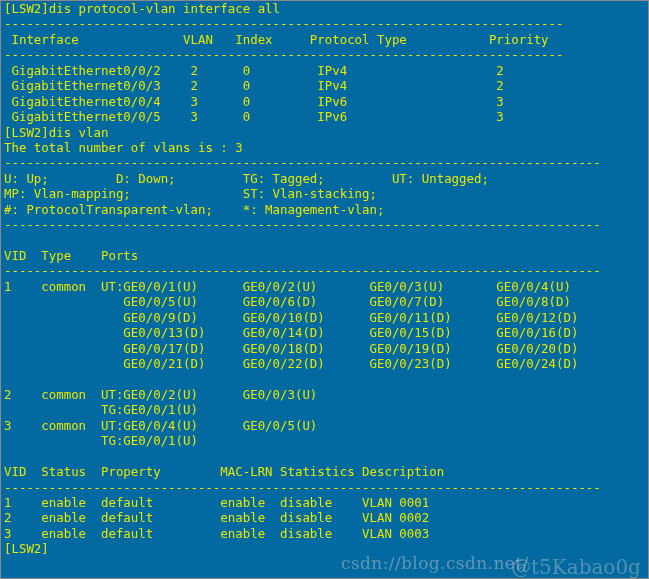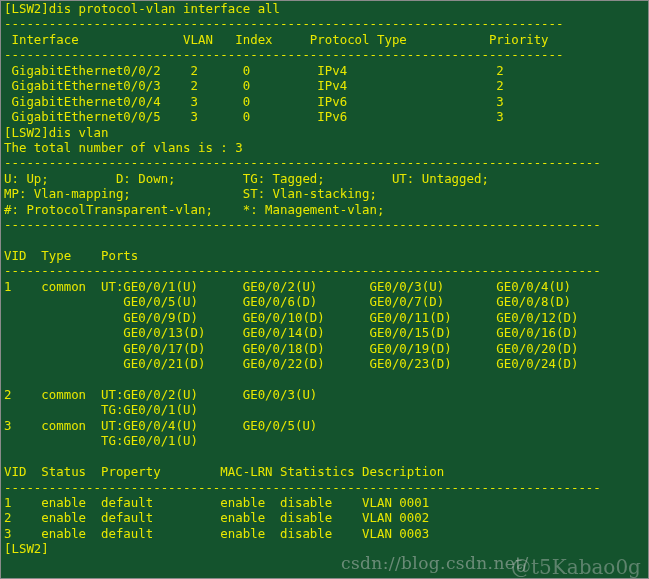--- a/index.html
+++ b/index.html
@@ -5,21 +5,21 @@
   html, body {
     margin: 0;
     padding: 0;
     background: #1d1d1d;
   }
   #terminal {
     position: relative;
     width: 649px;
     height: 579px;
     box-sizing: border-box;
-    background: #14532d;
+    background: #0369a1;
     border: 1px solid #8a8a8a;
     overflow: hidden;
     font-family: "DejaVu Sans Mono", "Liberation Mono", monospace;
   }
   #console {
     position: absolute;
     left: 3px;
     top: 0px;
     width: 644px;
     color: #e8e800;

